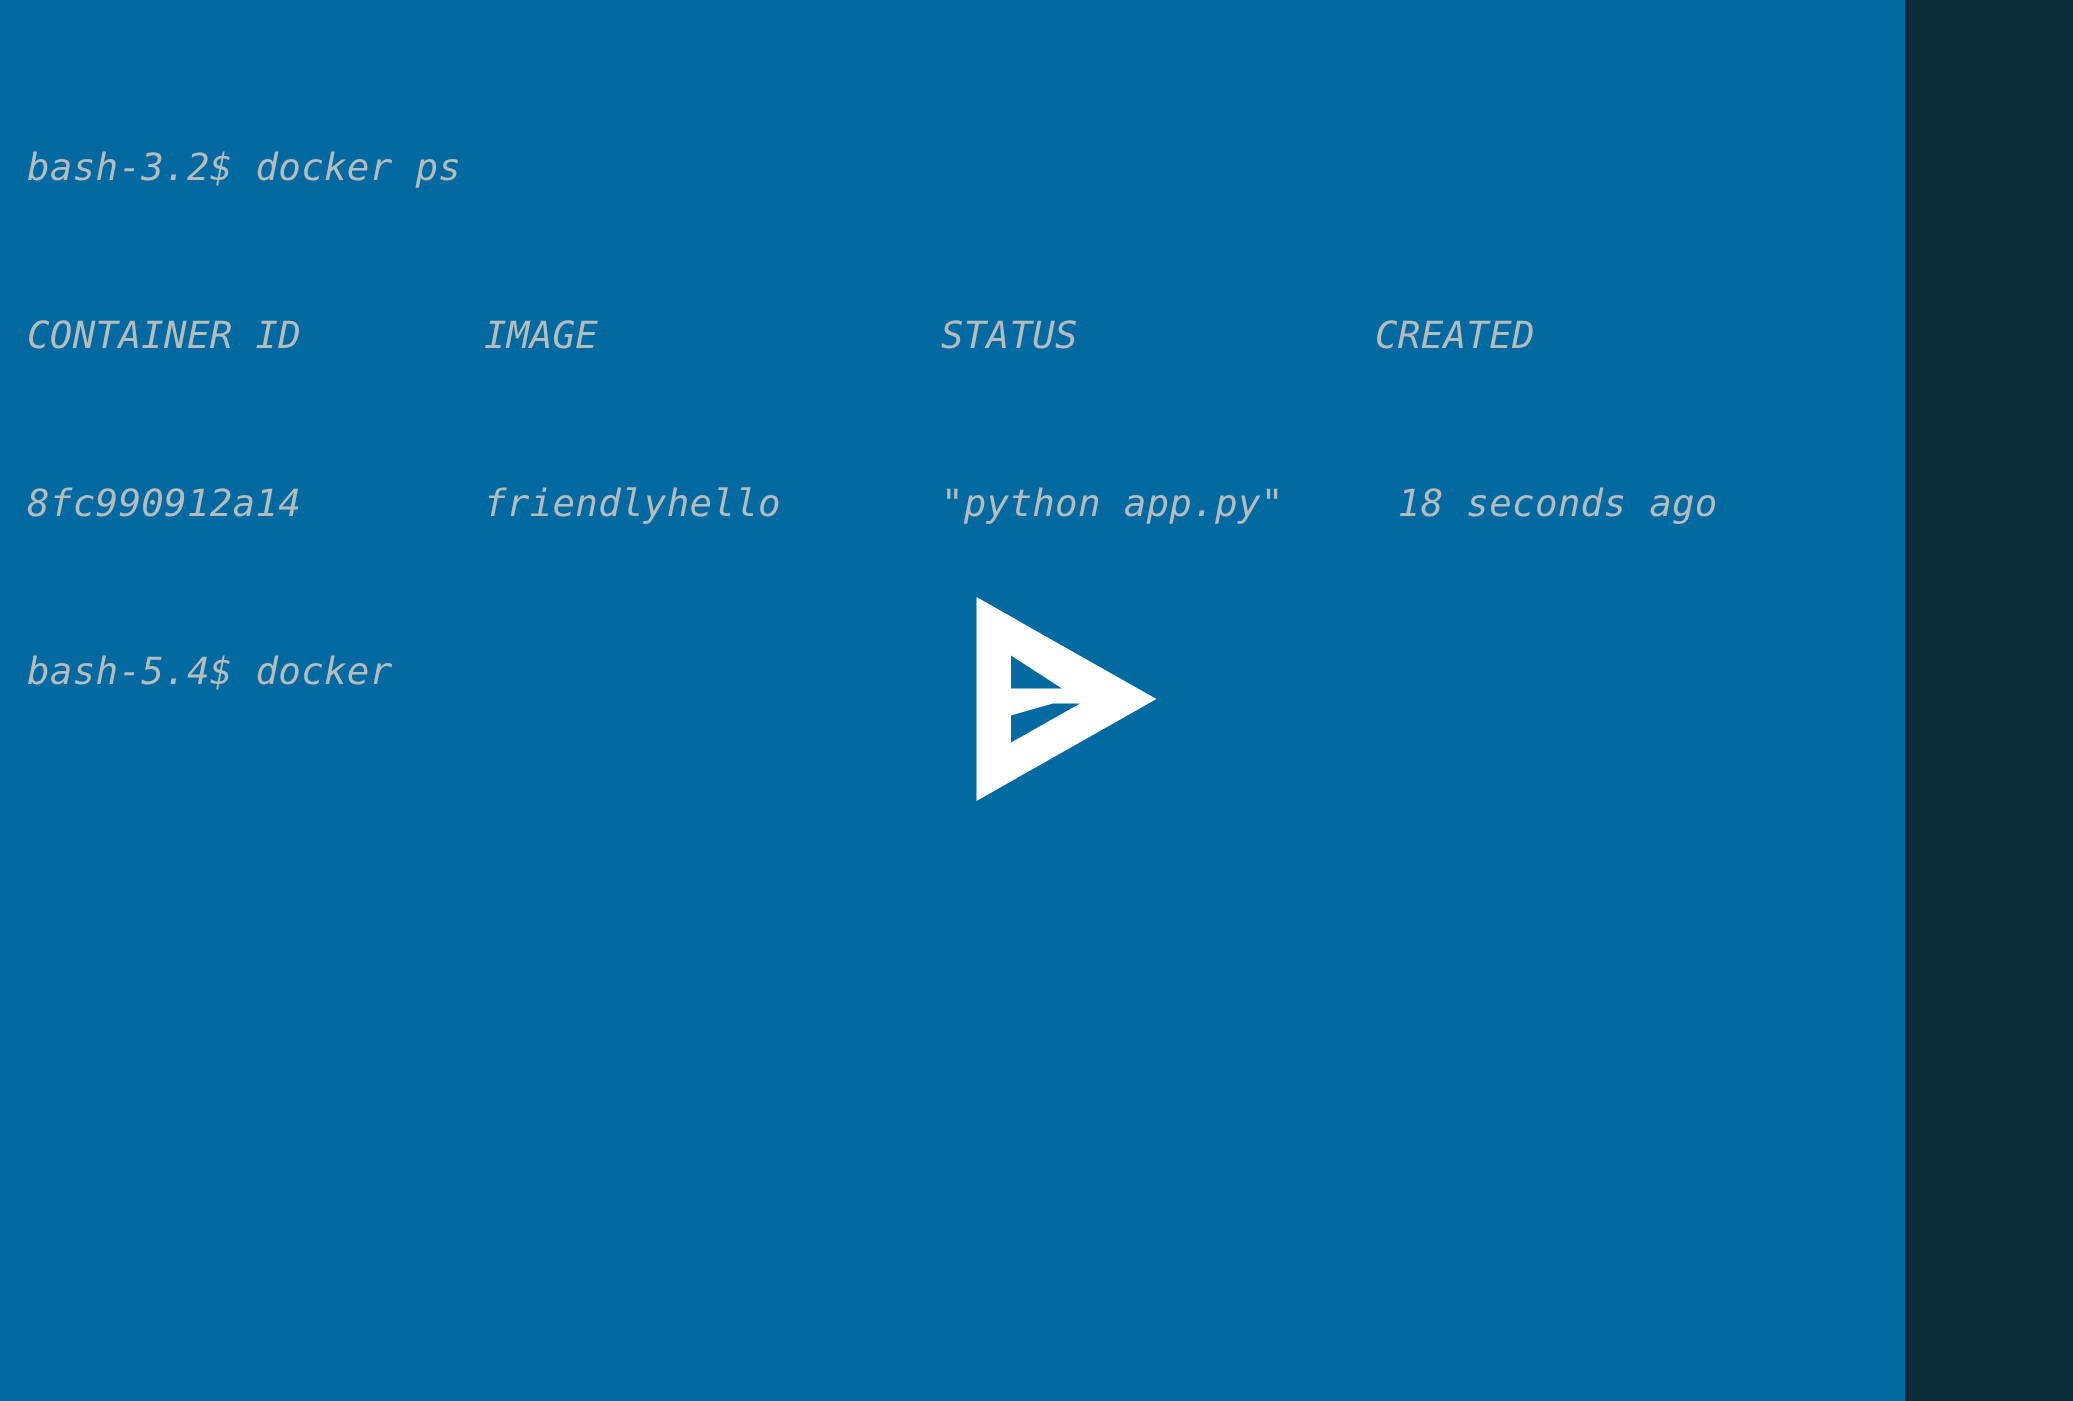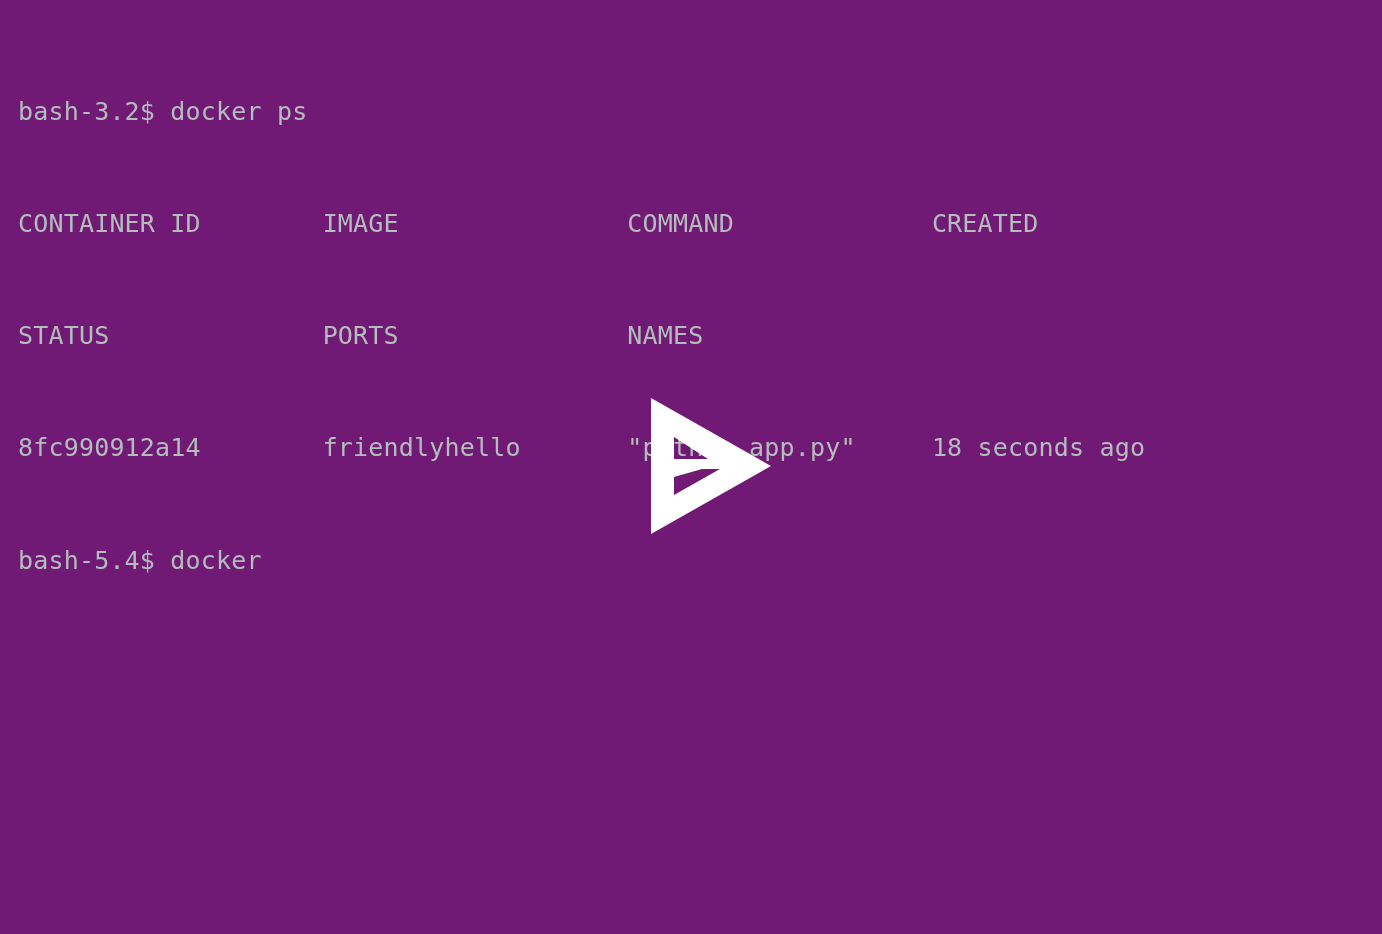--- a/index.html
+++ b/index.html
@@ -9,23 +9,24 @@
     background: #0a2d38;
   }
   body {
     width: 1382px;
     height: 934px;
     overflow: hidden;
     font-family: "DejaVu Sans Mono", "Liberation Mono", monospace;
   }
   #terminal {
     position: relative;
-    width: 1382px;
+    width: 1270px;
     height: 934px;
-    background: #701a75;
+    background: #0369a1;
+    font-style: italic;
   }
   #terminal-output {
     position: absolute;
     left: 18px;
     top: 18px;
     right: 0;
     margin: 0;
     padding: 0;
     font-family: "DejaVu Sans Mono", "Liberation Mono", monospace;
     font-size: 25px;
@@ -63,22 +64,21 @@
     height: 148px;
   }
 </style>
 </head>
 <body>
 
 <div id="terminal">
 
   <div id="terminal-output">
     <span class="term-line">bash-3.2$ docker ps</span>
-    <span class="term-line">CONTAINER ID        IMAGE               COMMAND             CREATED</span>
-    <span class="term-line">STATUS              PORTS               NAMES</span>
+    <span class="term-line">CONTAINER ID        IMAGE               STATUS             CREATED</span>
     <span class="term-line">8fc990912a14        friendlyhello       "python app.py"     18 seconds ago</span>
     <span class="term-line">bash-5.4$ docker</span>
   </div>
 
   <div id="player-overlay">
     <div id="play-button" title="Play">
       <svg viewBox="0 0 132 148" xmlns="http://www.w3.org/2000/svg" aria-hidden="true">
         <path d="M6 6 L126 74 L6 142 Z
                  M29 45 L29 67 L63 67 Z
                  M29 85 L29 103 L75 77 L57 77 Z" fill="#ffffff" fill-rule="evenodd"></path>

